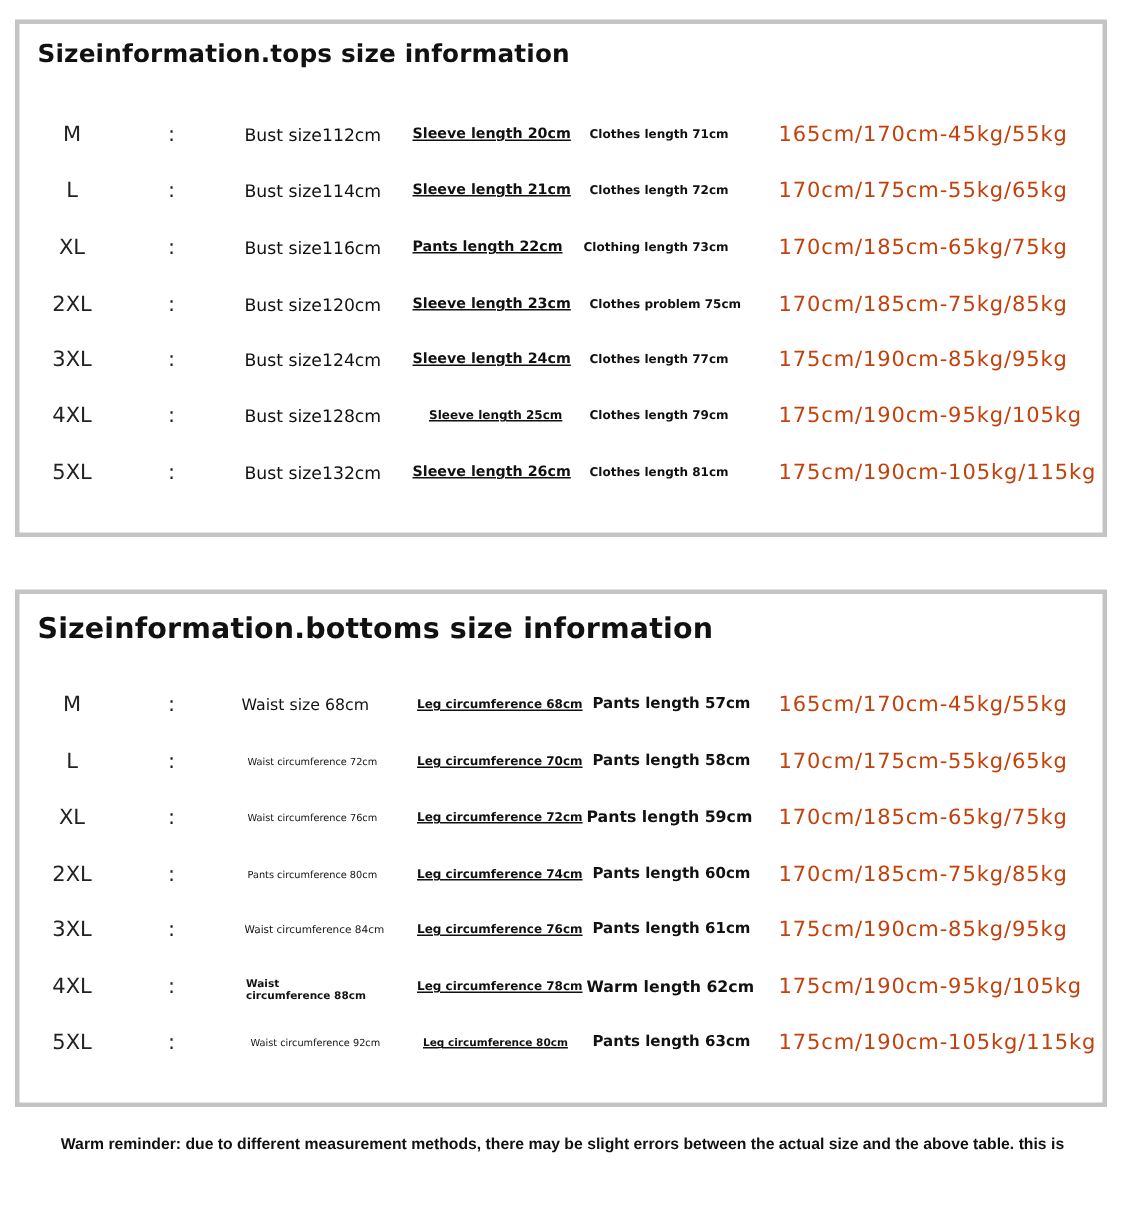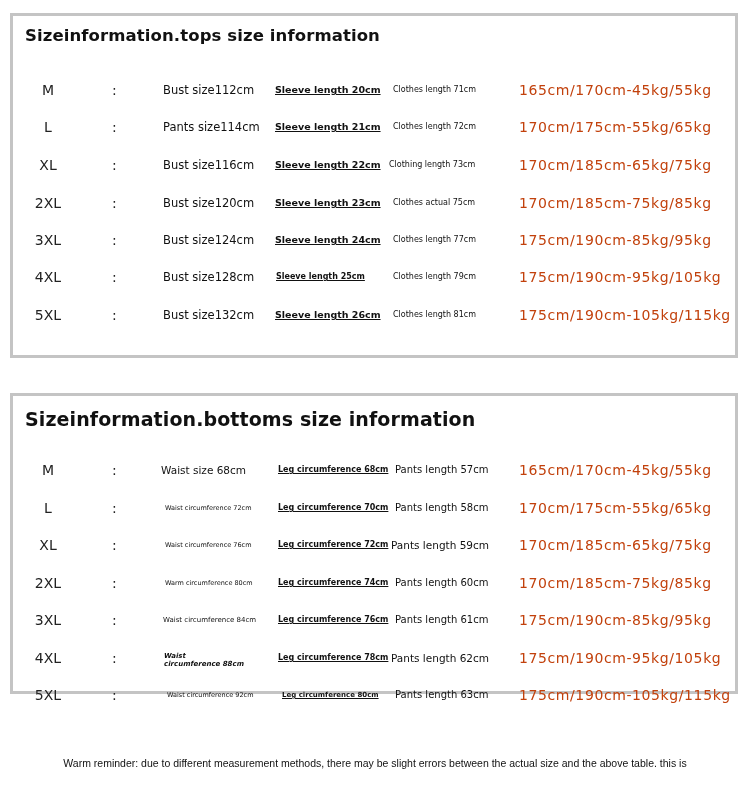--- a/index.html
+++ b/index.html
@@ -1,89 +1,89 @@
 <!DOCTYPE html>
 <html><head>
 <meta charset="utf-8">
 <style>
   html, body { margin: 0; padding: 0; background: #ffffff; }
   body { width: 750px; height: 808px; position: relative; font-family: "DejaVu Sans", sans-serif; color: #111; overflow: hidden; }
   .panel { position: absolute; left: 10px; width: 728px; border: 3px solid #c4c4c4; background: #fff; box-sizing: border-box; }
   .panel.tops { top: 13px; height: 345px; }
-  .panel.bottoms { top: 393px; height: 301px; }
+  .panel.bottoms { top: 393px; height: 345px; }
   .panel-title { position: absolute; left: 12px; font-family: "DejaVu Sans", sans-serif; font-weight: bold; color: #111; letter-spacing: 0.1px; }
   .tops .panel-title { top: 10px; font-size: 16.5px; }
   .bottoms .panel-title { top: 12px; font-size: 19px; }
   .row { position: absolute; left: 0; width: 100%; height: 20px; }
   .cell { position: absolute; top: 0; height: 20px; line-height: 20px; white-space: nowrap; }
   .c-size { left: 20px; width: 30px; text-align: center; font-size: 14px; color: #222; }
   .c-colon { left: 99px; font-size: 14px; color: #222; }
   .c-a { left: 150px; font-weight: normal; font-size: 11.5px; }
   .c-b { left: 262px; font-weight: bold; font-size: 9.5px; text-decoration: underline; }
-  .c-c { left: 380px; font-weight: normal; font-size: 8px; }
+  .c-c { left: 380px; font-weight: bold; font-size: 8px; }
   .c-fit { left: 506px; font-size: 14px; letter-spacing: 0.6px; color: #c2410c; }
   .bottoms .c-a { left: 148px; }
   .bottoms .c-b { left: 265px; }
   .bottoms .c-c { left: 382px; font-size: 10px; }
   .tiny { font-size: 6.5px !important; }
   .small { font-size: 8px !important; }
-  .wrap { line-height: 8px !important; white-space: normal; width: 80px; top: 4px; font-size: 7px !important; font-style: italic; }
-  .reminder { position: absolute; left: 0; top: 757px; width: 750px; text-align: center; font-family: "Liberation Sans", sans-serif; font-weight: normal; font-size: 10.5px; line-height: 12px; color: #111; }
+  .wrap { line-height: 8px !important; white-space: normal; width: 80px; top: 4px; font-size: 7px !important; }
+  .reminder { position: absolute; left: 0; top: 757px; width: 750px; text-align: center; font-family: "Liberation Sans", sans-serif; font-weight: bold; font-size: 10.5px; line-height: 12px; color: #111; }
 </style>
 </head>
 <body>
 
 <div class="panel tops">
   <div class="panel-title">Sizeinformation.tops size information</div>
 
   <div class="row" style="top:64px">
     <span class="cell c-size">M</span>
     <span class="cell c-colon">:</span>
     <span class="cell c-a">Bust size112cm</span>
     <span class="cell c-b">Sleeve length 20cm</span>
     <span class="cell c-c">Clothes length 71cm</span>
     <span class="cell c-fit">165cm/170cm-45kg/55kg</span>
   </div>
   <div class="row" style="top:101px">
     <span class="cell c-size">L</span>
     <span class="cell c-colon">:</span>
-    <span class="cell c-a">Pants size114cm</span>
+    <span class="cell c-a">Bust size114cm</span>
     <span class="cell c-b">Sleeve length 21cm</span>
     <span class="cell c-c">Clothes length 72cm</span>
     <span class="cell c-fit">170cm/175cm-55kg/65kg</span>
   </div>
   <div class="row" style="top:139px">
     <span class="cell c-size">XL</span>
     <span class="cell c-colon">:</span>
     <span class="cell c-a">Bust size116cm</span>
-    <span class="cell c-b">Sleeve length 22cm</span>
+    <span class="cell c-b">Pants length 22cm</span>
     <span class="cell c-c" style="left:376px">Clothing length 73cm</span>
     <span class="cell c-fit">170cm/185cm-65kg/75kg</span>
   </div>
   <div class="row" style="top:177px">
     <span class="cell c-size">2XL</span>
     <span class="cell c-colon">:</span>
     <span class="cell c-a">Bust size120cm</span>
     <span class="cell c-b">Sleeve length 23cm</span>
-    <span class="cell c-c">Clothes actual 75cm</span>
+    <span class="cell c-c">Clothes problem 75cm</span>
     <span class="cell c-fit">170cm/185cm-75kg/85kg</span>
   </div>
   <div class="row" style="top:214px">
     <span class="cell c-size">3XL</span>
     <span class="cell c-colon">:</span>
     <span class="cell c-a">Bust size124cm</span>
     <span class="cell c-b">Sleeve length 24cm</span>
     <span class="cell c-c">Clothes length 77cm</span>
     <span class="cell c-fit">175cm/190cm-85kg/95kg</span>
   </div>
   <div class="row" style="top:251px">
     <span class="cell c-size">4XL</span>
     <span class="cell c-colon">:</span>
     <span class="cell c-a">Bust size128cm</span>
-    <span class="cell c-b small" style="left:263px">Sleeve length 25cm</span>
+    <span class="cell c-b small" style="left:273px">Sleeve length 25cm</span>
     <span class="cell c-c">Clothes length 79cm</span>
     <span class="cell c-fit">175cm/190cm-95kg/105kg</span>
   </div>
   <div class="row" style="top:289px">
     <span class="cell c-size">5XL</span>
     <span class="cell c-colon">:</span>
     <span class="cell c-a">Bust size132cm</span>
     <span class="cell c-b">Sleeve length 26cm</span>
     <span class="cell c-c">Clothes length 81cm</span>
     <span class="cell c-fit">175cm/190cm-105kg/115kg</span>
@@ -113,39 +113,39 @@
     <span class="cell c-size">XL</span>
     <span class="cell c-colon">:</span>
     <span class="cell c-a tiny" style="left:152px">Waist circumference 76cm</span>
     <span class="cell c-b small">Leg circumference 72cm</span>
     <span class="cell c-c" style="left:378px;font-size:10.5px">Pants length 59cm</span>
     <span class="cell c-fit">170cm/185cm-65kg/75kg</span>
   </div>
   <div class="row" style="top:177px">
     <span class="cell c-size">2XL</span>
     <span class="cell c-colon">:</span>
-    <span class="cell c-a tiny" style="left:152px">Warm circumference 80cm</span>
+    <span class="cell c-a tiny" style="left:152px">Pants circumference 80cm</span>
     <span class="cell c-b small">Leg circumference 74cm</span>
     <span class="cell c-c">Pants length 60cm</span>
     <span class="cell c-fit">170cm/185cm-75kg/85kg</span>
   </div>
   <div class="row" style="top:214px">
     <span class="cell c-size">3XL</span>
     <span class="cell c-colon">:</span>
     <span class="cell c-a tiny" style="left:150px;font-size:7px !important">Waist circumference 84cm</span>
     <span class="cell c-b small">Leg circumference 76cm</span>
     <span class="cell c-c">Pants length 61cm</span>
     <span class="cell c-fit">175cm/190cm-85kg/95kg</span>
   </div>
   <div class="row" style="top:252px">
     <span class="cell c-size">4XL</span>
     <span class="cell c-colon">:</span>
     <span class="cell c-a wrap" style="left:151px;font-weight:bold">Waist circumference 88cm</span>
     <span class="cell c-b small">Leg circumference 78cm</span>
-    <span class="cell c-c" style="left:378px;font-size:10.5px">Pants length 62cm</span>
+    <span class="cell c-c" style="left:378px;font-size:10.5px">Warm length 62cm</span>
     <span class="cell c-fit">175cm/190cm-95kg/105kg</span>
   </div>
   <div class="row" style="top:289px">
     <span class="cell c-size">5XL</span>
     <span class="cell c-colon">:</span>
     <span class="cell c-a tiny" style="left:154px">Waist circumference 92cm</span>
     <span class="cell c-b tiny" style="left:269px;font-size:7px !important">Leg circumference 80cm</span>
     <span class="cell c-c">Pants length 63cm</span>
     <span class="cell c-fit">175cm/190cm-105kg/115kg</span>
   </div>

